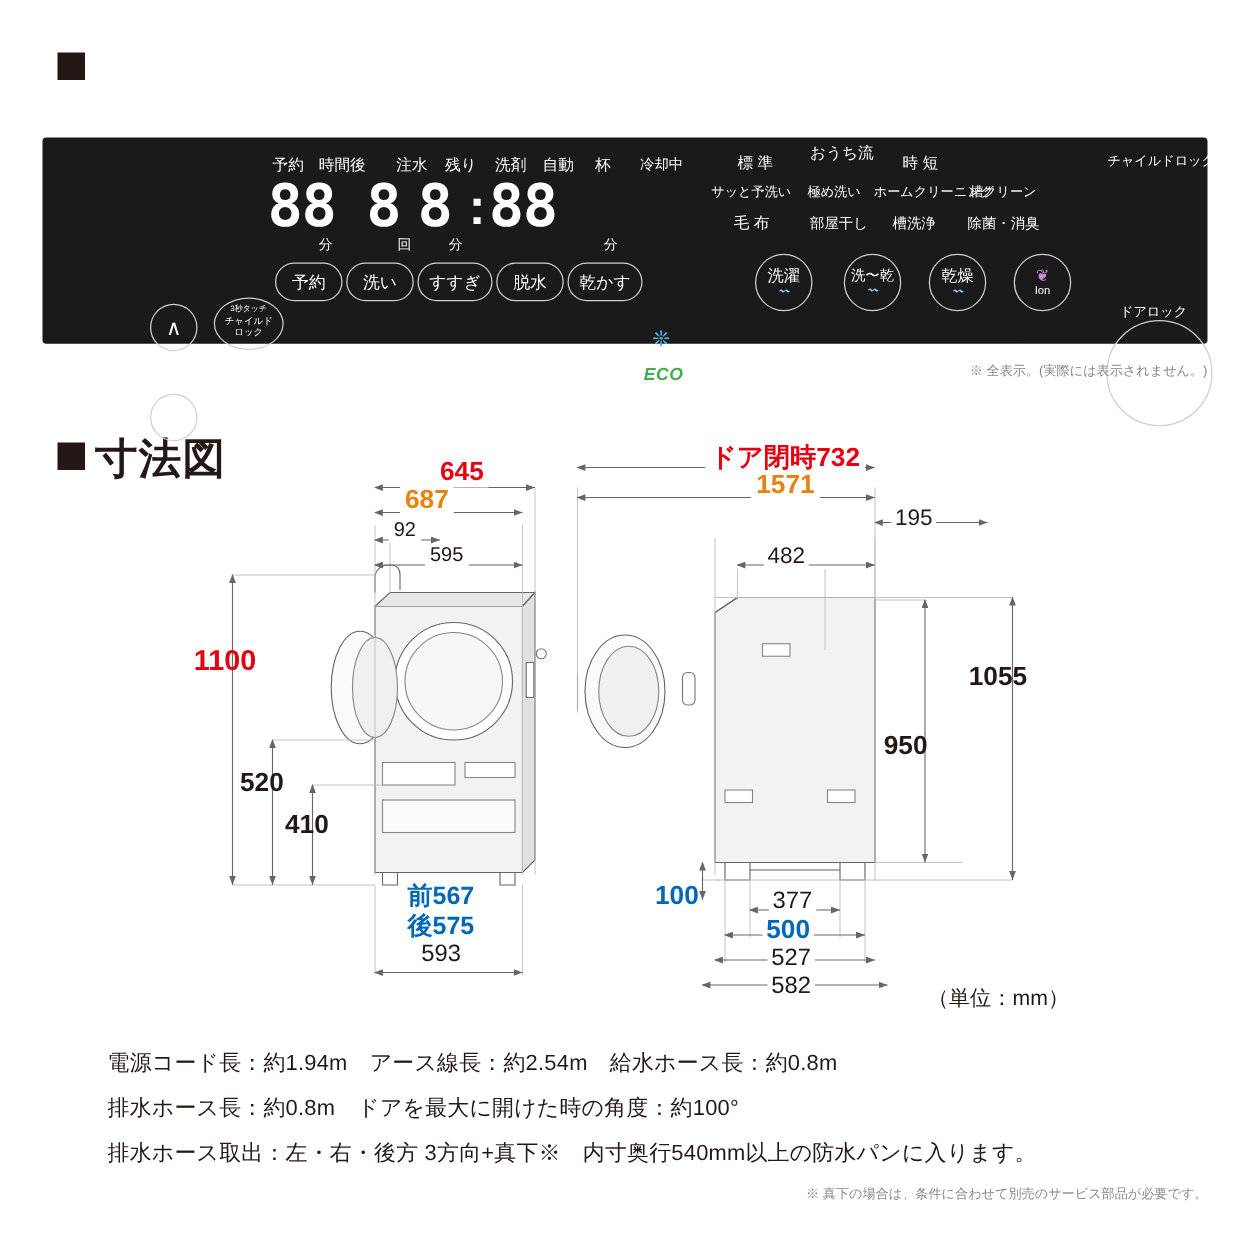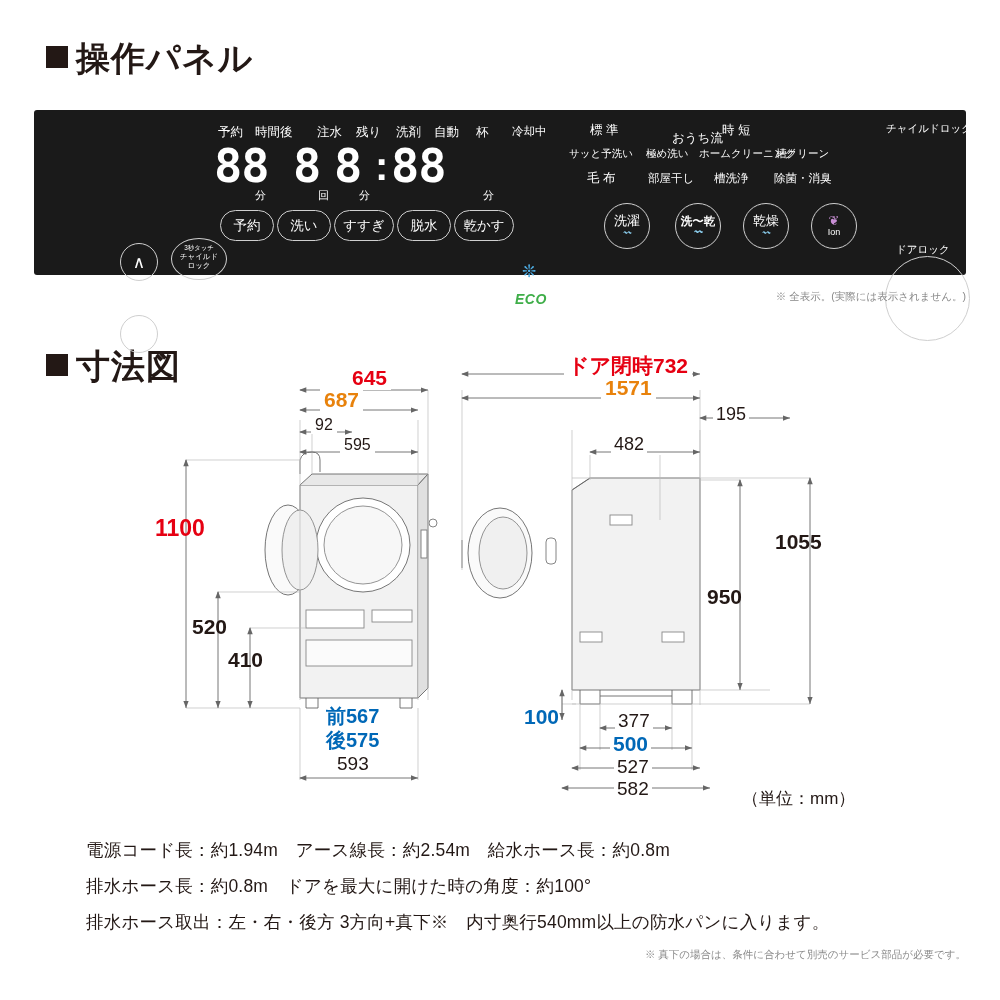--- a/index.html
+++ b/index.html
@@ -186,21 +186,21 @@
     font-size:10.5px; color:#8a8a8a; white-space:nowrap;
   }
   #unit-note {
     position:absolute; left:742px; top:787px;
     font-size:17px; color:#231815; white-space:nowrap;
   }
 </style>
 </head>
 <body>
 
-<div class="sec-head" id="head-panel"><span class="sq"></span><span>操作パネル</span></div>
+<div class="sec-head" id="head-panel"><span class="sq"></span></div>
 
 <div class="sec-head" id="head-dim"><span class="sq"></span><span>寸法図</span></div>
 
 <div id="panel">
 
   <div class="circ-btn" id="btn-up">
       <span>∧</span>
     </div>
   <div class="circ-btn" id="btn-down">
       <span>∨</span>
@@ -250,38 +250,38 @@
       <span>すすぎ</span>
     </div>
   <div class="pill" style="left:363px; top:100px; width:54px;">
       <span>脱水</span>
     </div>
   <div class="pill" style="left:420px; top:100px; width:60px;text-align:center;">
       <span>乾かす</span>
     </div>
 
   <div class="dlabel" style="left:556px; top:12px;">標 準</div>
-  <div class="dlabel" style="left:614px; top:20px;margin-left:24px;">おうち流</div>
+  <div class="dlabel" style="left:614px; top:4px;">おうち流</div>
   <div class="dlabel" style="left:688px; top:12px;">時 短</div>
 
   <div class="dlabel small" style="left:535px; top:37px; font-size:10.5px;">サッと予洗い</div>
   <div class="dlabel small" style="left:612px; top:37px; font-size:10.5px;">極め洗い</div>
   <div class="dlabel small" style="left:665px; top:37px; font-size:10.5px;">ホームクリーニング</div>
   <div class="dlabel small" style="left:742px; top:37px; font-size:10.5px;">槽クリーン</div>
 
   <div class="dlabel" style="left:553px; top:60px;">毛 布</div>
   <div class="dlabel small" style="left:614px; top:61px; font-size:11.5px;">部屋干し</div>
   <div class="dlabel small" style="left:680px; top:61px; font-size:11.5px;">槽洗浄</div>
   <div class="dlabel small" style="left:740px; top:61px; font-size:11.5px;">除菌・消臭</div>
 
   <div class="course" style="left:570px; top:93px;">
       <span>洗濯</span>
       <span class="wave">〰</span>
     </div>
-  <div class="course" style="left:641px; top:93px; font-size:11.5px;font-weight:bold;">
+  <div class="course" style="left:641px; top:93px; font-size:11.5px;">
       <span>洗〜乾</span>
       <span class="wave">〰</span>
     </div>
   <div class="course" style="left:709px; top:93px;">
       <span>乾燥</span>
       <span class="wave">〰</span>
     </div>
   <div class="course" style="left:777px; top:93px; font-size:9px;">
       <span style="color:#c98fd6;font-size:13px;">❦</span>
       <span>Ion</span>

